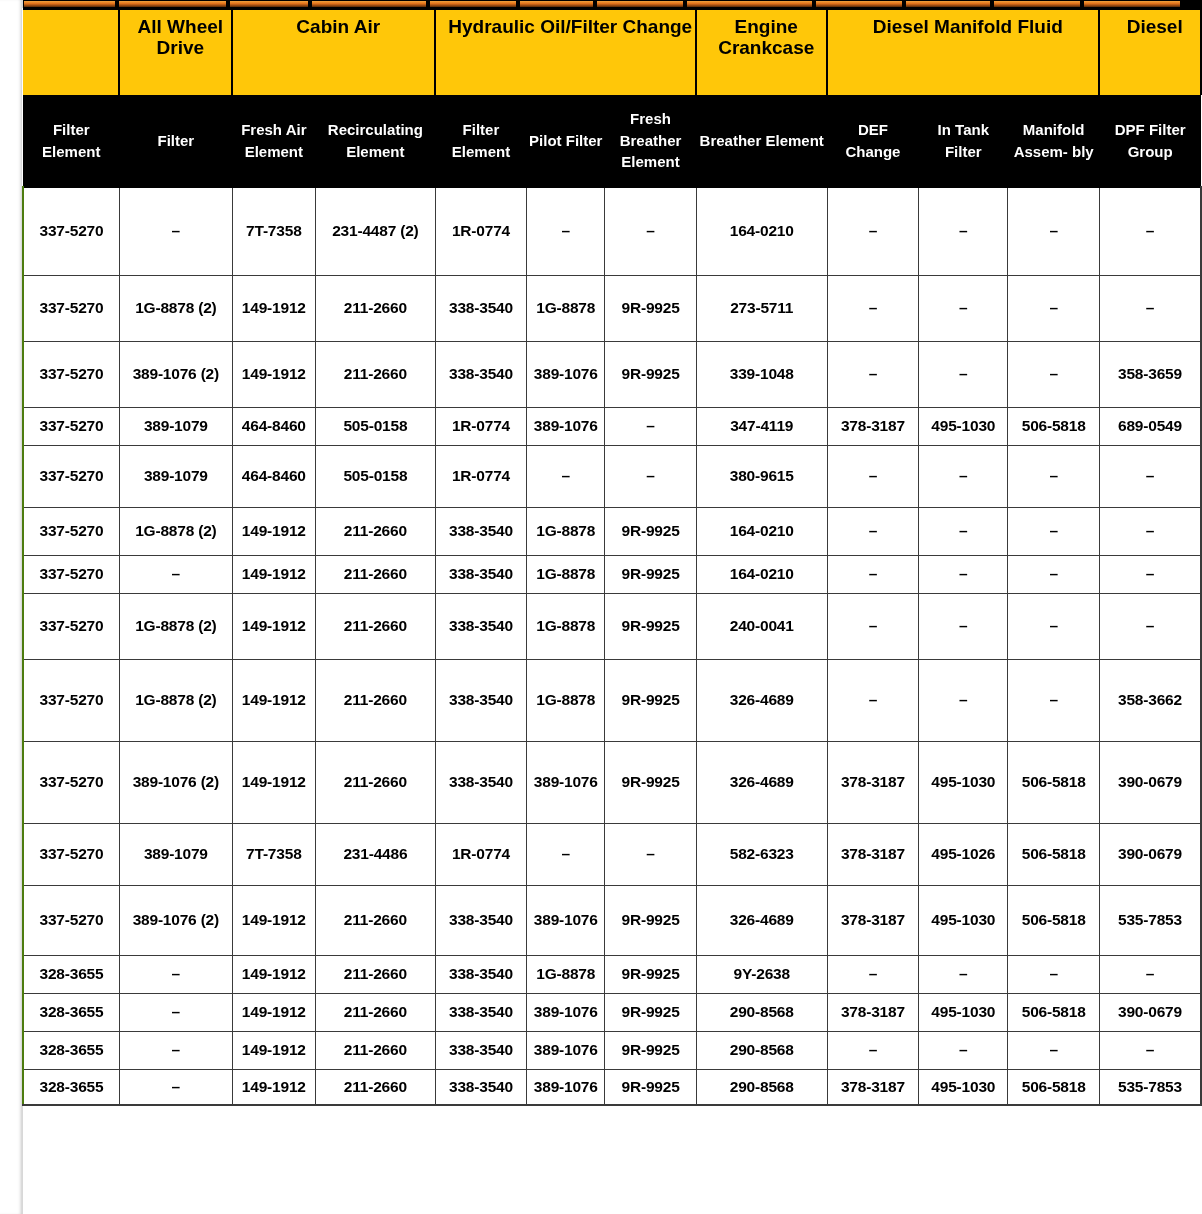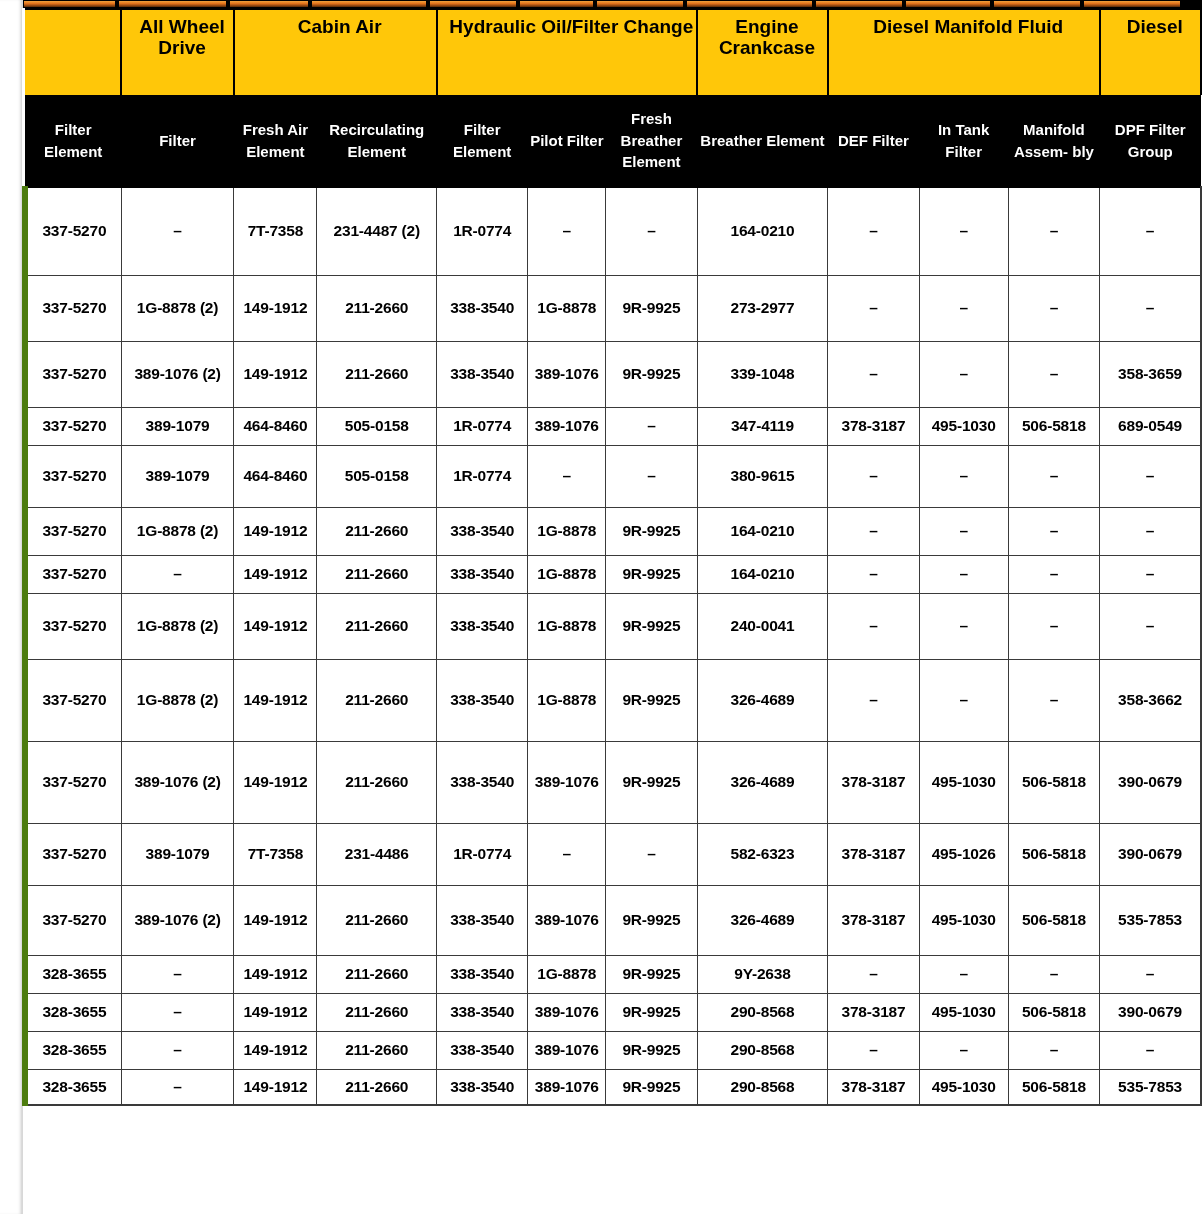--- a/index.html
+++ b/index.html
@@ -105,21 +105,21 @@
     font-weight: bold;
     color: #000000;
     text-align: center;
     vertical-align: middle;
     padding: 2px 1px;
     letter-spacing: -0.2px;
     white-space: nowrap;
   }
   table.filter-table tbody tr:first-child td { border-top: 2px solid #000000; }
   table.filter-table tbody tr:last-child  td { border-bottom: 2px solid #3a3a3a; }
-  table.filter-table td.first-col { border-left: 6px solid #4d7c0f; }
+  table.filter-table td.first-col { border-left: 2px solid #4d7c0f; }
   table.filter-table td.last-col  { border-right: 2px solid #3a3a3a; }
 
   
   #left-gutter {
     position: absolute;
     top: 0; left: 0;
     width: 22px;
     height: 1214px;
     background: #ffffff;
     border-right: 1px solid #d8d8d8;
@@ -173,21 +173,21 @@
         </tr>
       <tr class="sub-row">
           <th>Filter Element</th>
           <th>Filter</th>
           <th>Fresh Air Element</th>
           <th>Recirculating Element</th>
           <th>Filter Element</th>
           <th>Pilot Filter</th>
           <th>Fresh Breather Element</th>
           <th>Breather Element</th>
-          <th>DEF Filter</th>
+          <th>DEF Change</th>
           <th>In Tank Filter</th>
           <th>Manifold Assem- bly</th>
           <th>DPF Filter Group</th>
         </tr>
     </thead>
     <tbody>
         <tr style="height: 88px;">
           <td class="first-col">337-5270</td>
           <td>–</td>
           <td>7T-7358</td>
@@ -202,21 +202,21 @@
           <td class="last-col">–</td>
         </tr>
         <tr style="height: 66px;">
           <td class="first-col">337-5270</td>
           <td>1G-8878 (2)</td>
           <td>149-1912</td>
           <td>211-2660</td>
           <td>338-3540</td>
           <td>1G-8878</td>
           <td>9R-9925</td>
-          <td>273-2977</td>
+          <td>273-5711</td>
           <td>–</td>
           <td>–</td>
           <td>–</td>
           <td class="last-col">–</td>
         </tr>
         <tr style="height: 66px;">
           <td class="first-col">337-5270</td>
           <td>389-1076 (2)</td>
           <td>149-1912</td>
           <td>211-2660</td>

